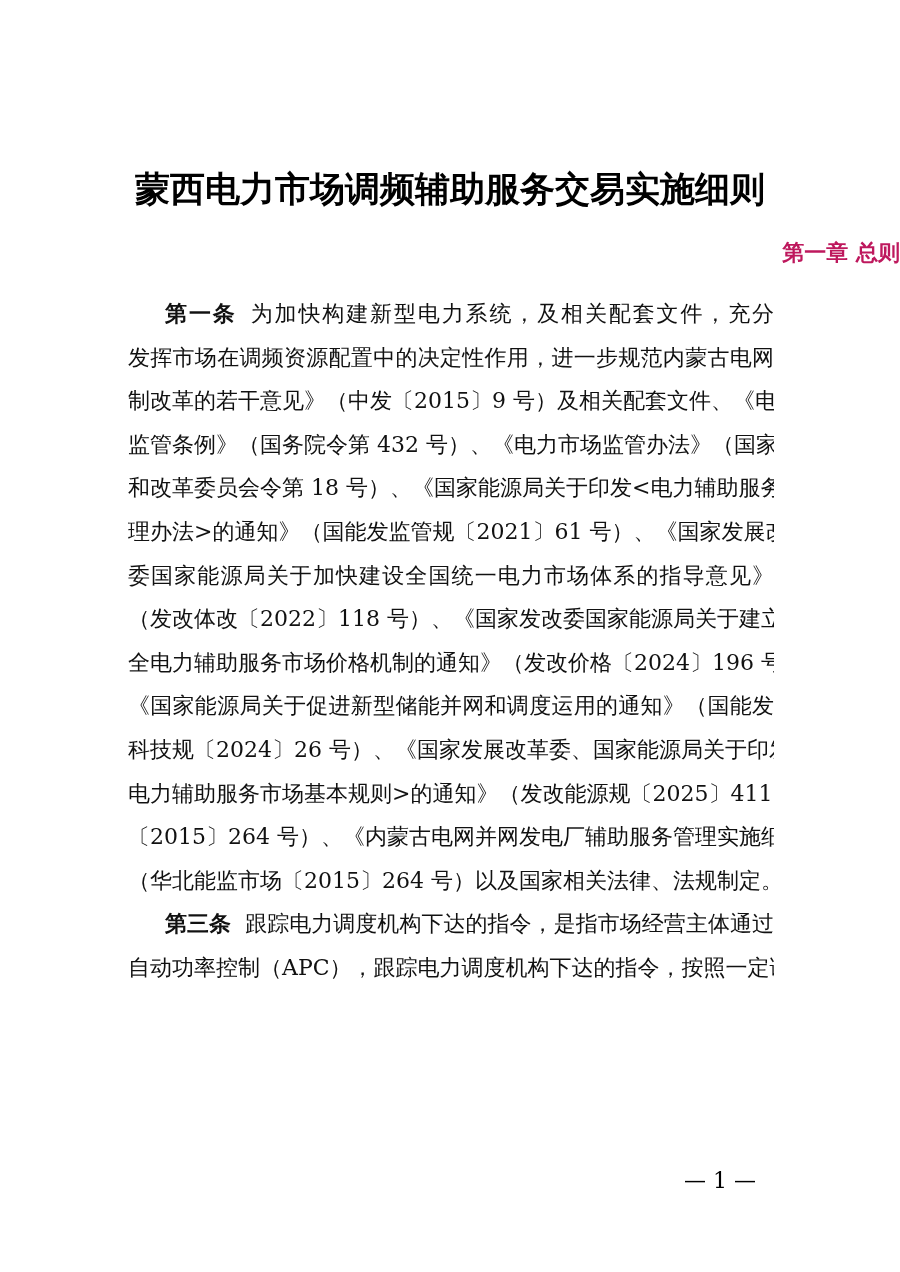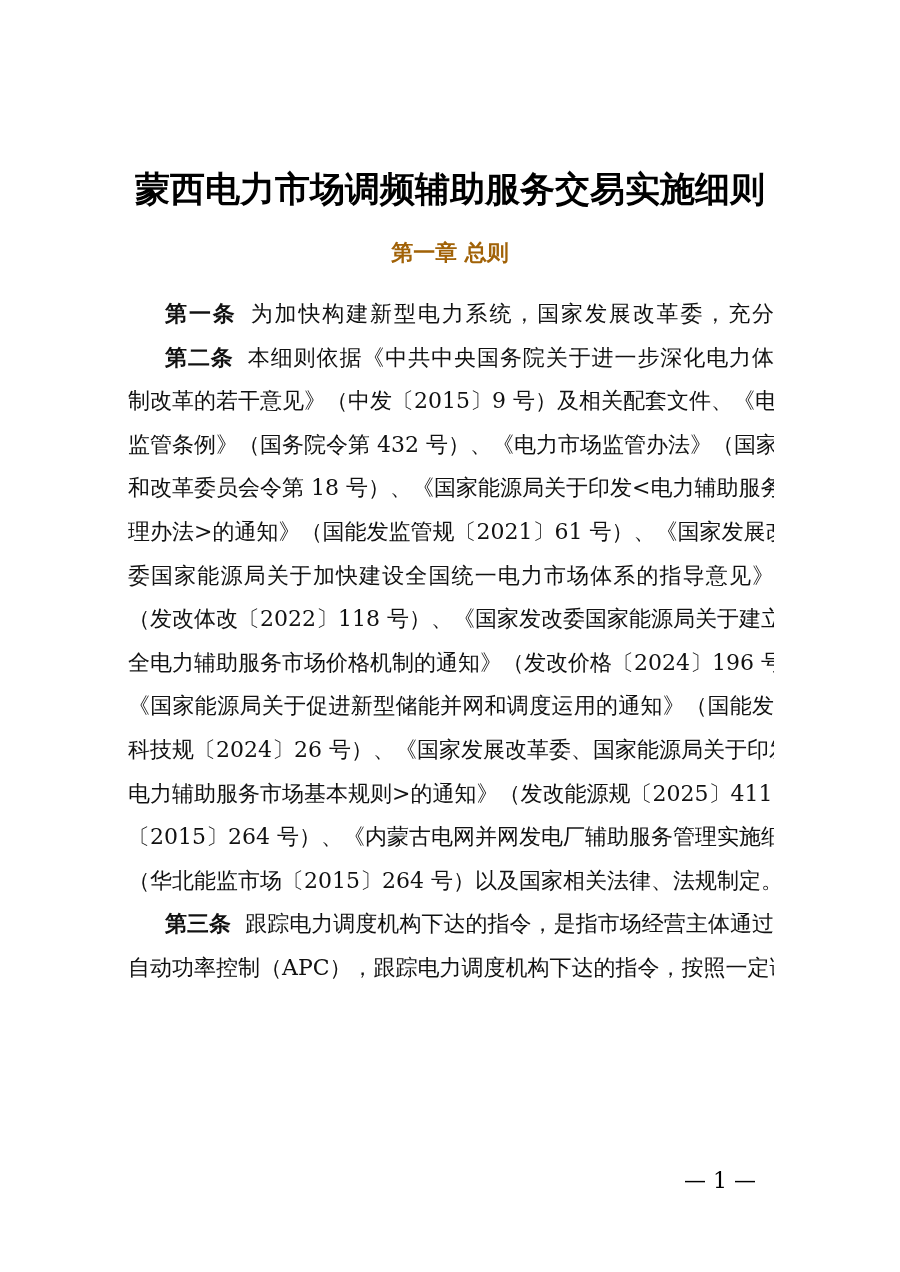--- a/index.html
+++ b/index.html
@@ -1,41 +1,41 @@
 <!DOCTYPE html>
 <html><head>
 <meta charset="utf-8">
 <style>
   html, body { margin: 0; padding: 0; background: #ffffff; }
   body { width: 900px; height: 1272px; position: relative; overflow: hidden;
          font-family: "DejaVu Serif", "Liberation Serif", serif; color: #111; }
   .title { position: absolute; left: 0; width: 900px; top: 166px; text-align: center;
            font-family: "DejaVu Serif", serif; font-weight: bold; font-size: 35px; letter-spacing: 0px; color:#000; }
-  .chapter { position: absolute; left: 0; width: 900px; top: 238px; text-align: center;
-             font-family: "DejaVu Sans", sans-serif; font-weight: bold; font-size: 22px; color:#a16207; }
+  .chapter { position: absolute; left: 0; width: 900px; top: 238px; text-align: right;
+             font-family: "DejaVu Sans", sans-serif; font-weight: bold; font-size: 22px; color:#be185d; }
   .body { position: absolute; left: 128px; width: 646px; top: 292px; }
   .line { height: 43.6px; line-height: 43.6px; font-size: 22px; white-space: nowrap;
           text-align: justify; text-align-last: justify; overflow: hidden; }
   .line.indent { padding-left: 37px; }
   .line.last { text-align-last: left; }
   .art { font-family: "DejaVu Sans", sans-serif; font-weight: bold; margin-right: 14px; }
   .pagenum { position: absolute; left: 684px; top: 1168px; font-size: 22px;
              font-family: "DejaVu Serif", serif; color:#000; }
 </style>
 </head>
 <body>
 
 <div class="title">蒙西电力市场调频辅助服务交易实施细则</div>
 <div class="chapter">第一章 总则</div>
 
 <div class="body">
 
-  <div class="line indent"><span class="art">第一条</span><span>为加快构建新型电力系统，国家发展改革委，充分</span></div>
+  <div class="line indent"><span class="art">第一条</span><span>为加快构建新型电力系统，及相关配套文件，充分</span></div>
+  <div class="line">发挥市场在调频资源配置中的决定性作用，进一步规范内蒙古电网</div>
 
-  <div class="line indent"><span class="art">第二条</span><span>本细则依据《中共中央国务院关于进一步深化电力体</span></div>
   <div class="line">制改革的若干意见》（中发〔2015〕9 号）及相关配套文件、《电力</div>
   <div class="line">监管条例》（国务院令第 432 号）、《电力市场监管办法》（国家发展</div>
   <div class="line">和改革委员会令第 18 号）、《国家能源局关于印发&lt;电力辅助服务管</div>
   <div class="line">理办法&gt;的通知》（国能发监管规〔2021〕61 号）、《国家发展改革</div>
   <div class="line">委国家能源局关于加快建设全国统一电力市场体系的指导意见》</div>
   <div class="line">（发改体改〔2022〕118 号）、《国家发改委国家能源局关于建立健</div>
   <div class="line">全电力辅助服务市场价格机制的通知》（发改价格〔2024〕196 号）、</div>
   <div class="line">《国家能源局关于促进新型储能并网和调度运用的通知》（国能发</div>
   <div class="line">科技规〔2024〕26 号）、《国家发展改革委、国家能源局关于印发&lt;</div>
   <div class="line">电力辅助服务市场基本规则&gt;的通知》（发改能源规〔2025〕411 号）、</div>

